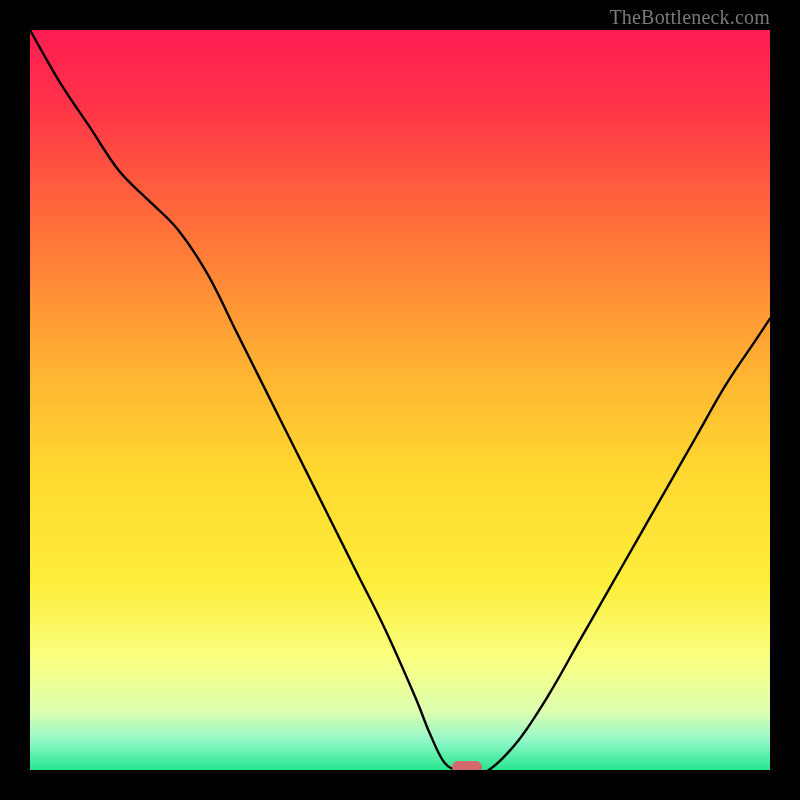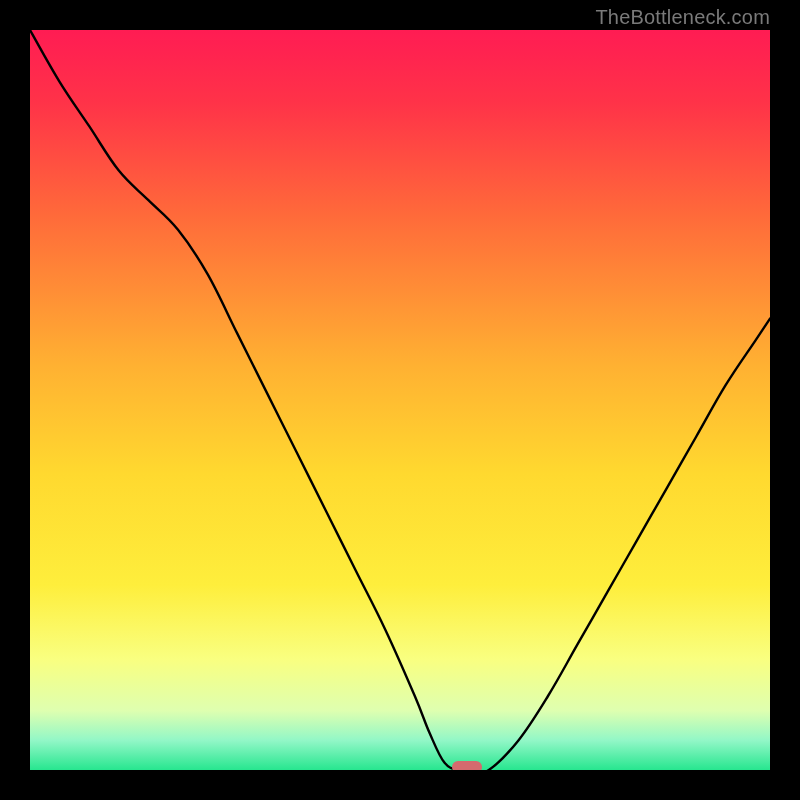--- a/index.html
+++ b/index.html
@@ -44,21 +44,21 @@
     position: absolute;
     width: 30px;
     height: 12px;
     border-radius: 6px;
     transform: translate(-50%, -50%);
   }
   .watermark {
     position: absolute;
     top: 6px;
     right: 30px;
-    font-family: Liberation Sans, sans-serif;
+    font-family: Liberation Serif, serif;
     font-size: 20px;
     color: #7a7a7a;
     letter-spacing: 0.2px;
   }
 </style>
 </head>
 <body>
 
 <div class="frame">
   <div class="plot">

